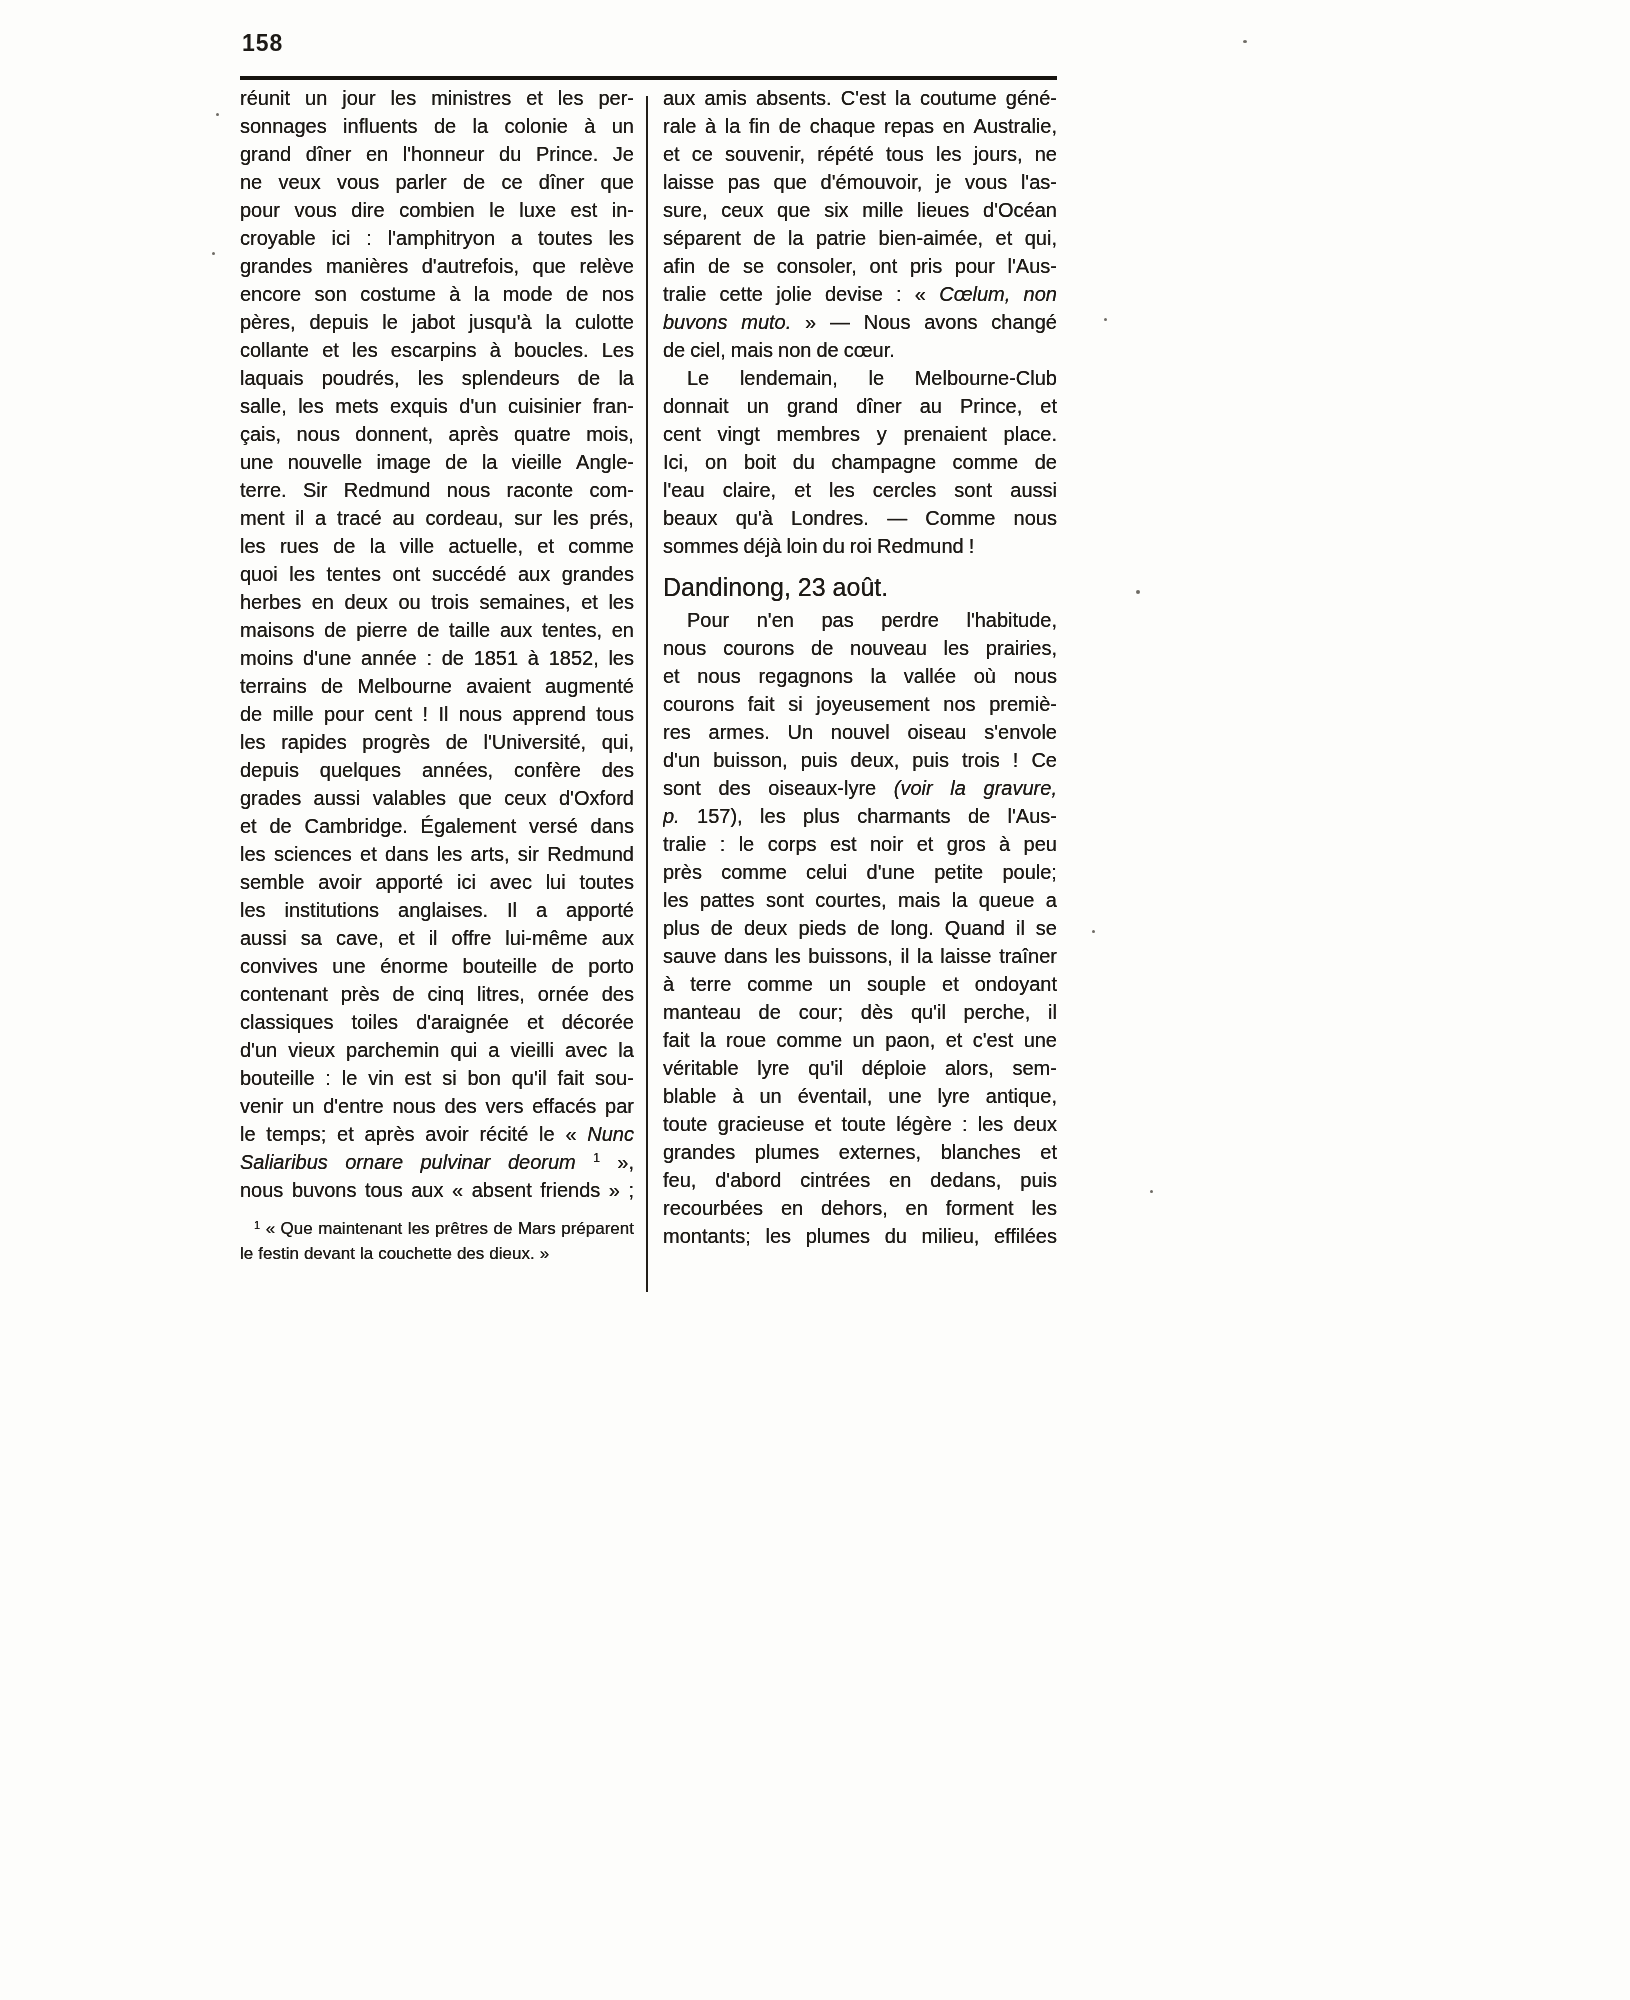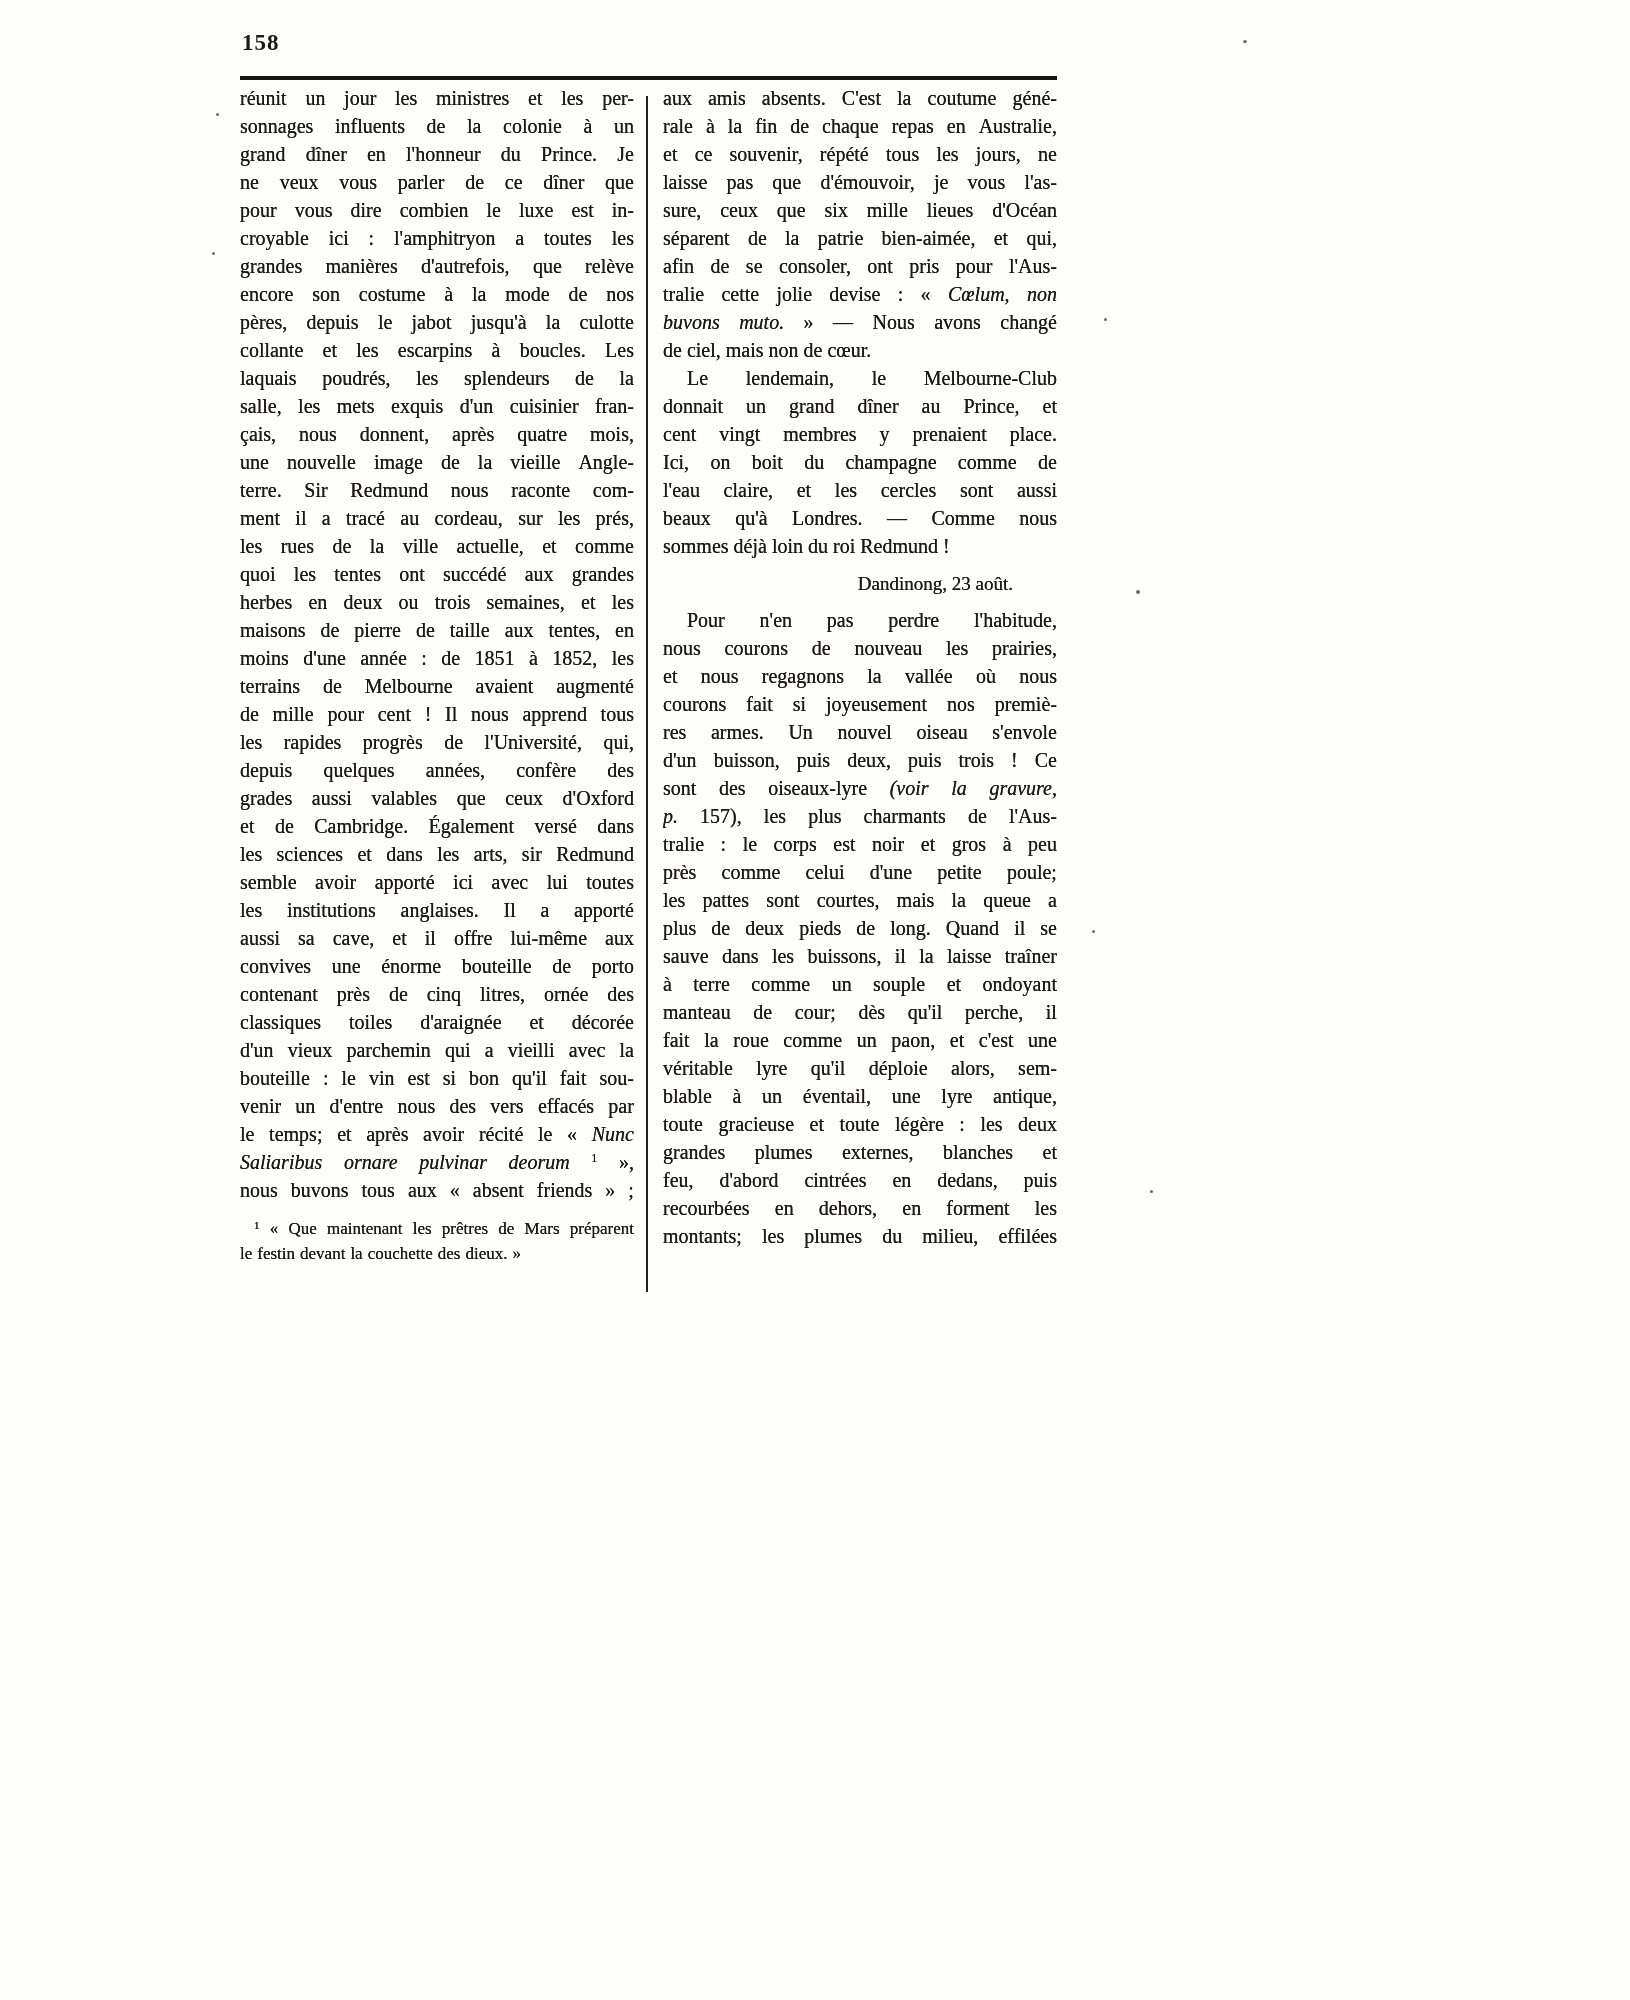--- a/index.html
+++ b/index.html
@@ -5,21 +5,21 @@
   :root{
     --paper:#fdfdfb;
     --ink:#1d1a16;
   }
   html,body{margin:0;padding:0;}
   body{background:var(--paper);}
   .page{
     position:relative;
     width:1630px;height:2000px;
     background:var(--paper);
-    font-family:Liberation Serif, serif;
+    font-family:Liberation Sans, sans-serif;
     color:var(--ink);
     overflow:hidden;
   }
   .page *{box-sizing:border-box;}
   
   .pagenum{
     position:absolute;left:242px;top:30px;
     font-size:23px;font-weight:700;letter-spacing:1px;
   }
   .runtitle{
@@ -54,21 +54,21 @@
   .it{font-style:italic;}
   .sup{font-size:12px;position:relative;top:-7px;}
   
   .footnote{margin-top:12px;font-size:17px;}
   .footnote .tl{height:25px;}
   .footnote .tl.ind{padding-left:14px;}
   .footnote .sup{font-size:11px;top:-5px;}
   
   .dateline{
     height:28px;margin:10px 44px 8px 0;
-    text-align:right;font-size:19px;
+    font-size:25px;
   }
   
   .speck{position:absolute;background:#4a463f;border-radius:50%;opacity:.8;}
   .s1{left:1243px;top:40px;width:4px;height:3px;}
   .s2{left:1104px;top:318px;width:3px;height:3px;}
   .s3{left:1136px;top:590px;width:4px;height:4px;}
   .s4{left:216px;top:113px;width:3px;height:3px;}
   .s5{left:212px;top:252px;width:3px;height:3px;}
   .s6{left:1092px;top:930px;width:3px;height:3px;}
   .s7{left:1150px;top:1190px;width:3px;height:3px;}

